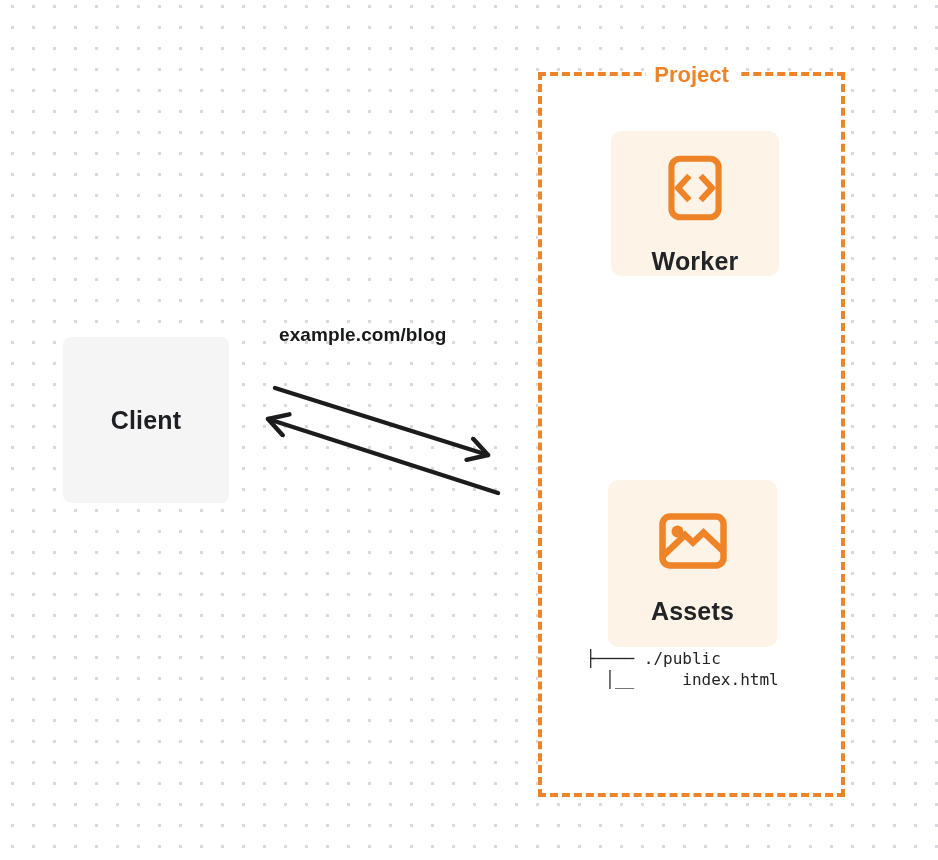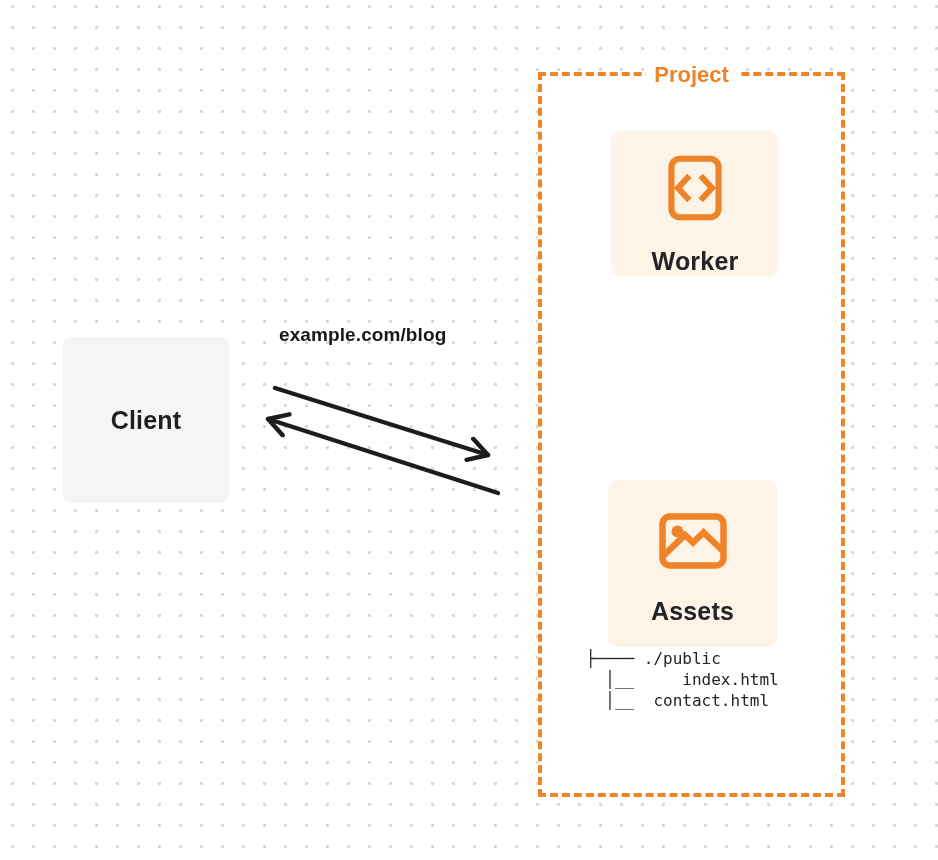--- a/index.html
+++ b/index.html
@@ -97,16 +97,15 @@
       <rect x="3.5" y="3.5" width="61" height="49" rx="7.5" fill="none" stroke="#ef8327" stroke-width="6.5"></rect>
       <circle cx="18.5" cy="18.5" r="6" fill="#ef8327"></circle>
       <path d="M3 44 L26 22 L34 29.5 L44.5 19.5 L64.5 38.5" fill="none" stroke="#ef8327" stroke-width="6.5" stroke-linejoin="miter"></path>
     </svg>
     <span class="card-label">Assets</span>
   </div>
 
   <div class="file-tree">
     <div class="tree-line">├──── ./public</div>
     <div class="tree-line">  │__     index.html</div>
-    <div class="tree-line">  │__  contact.html</div>
   </div>
 
 </div>
 
 </body></html>

